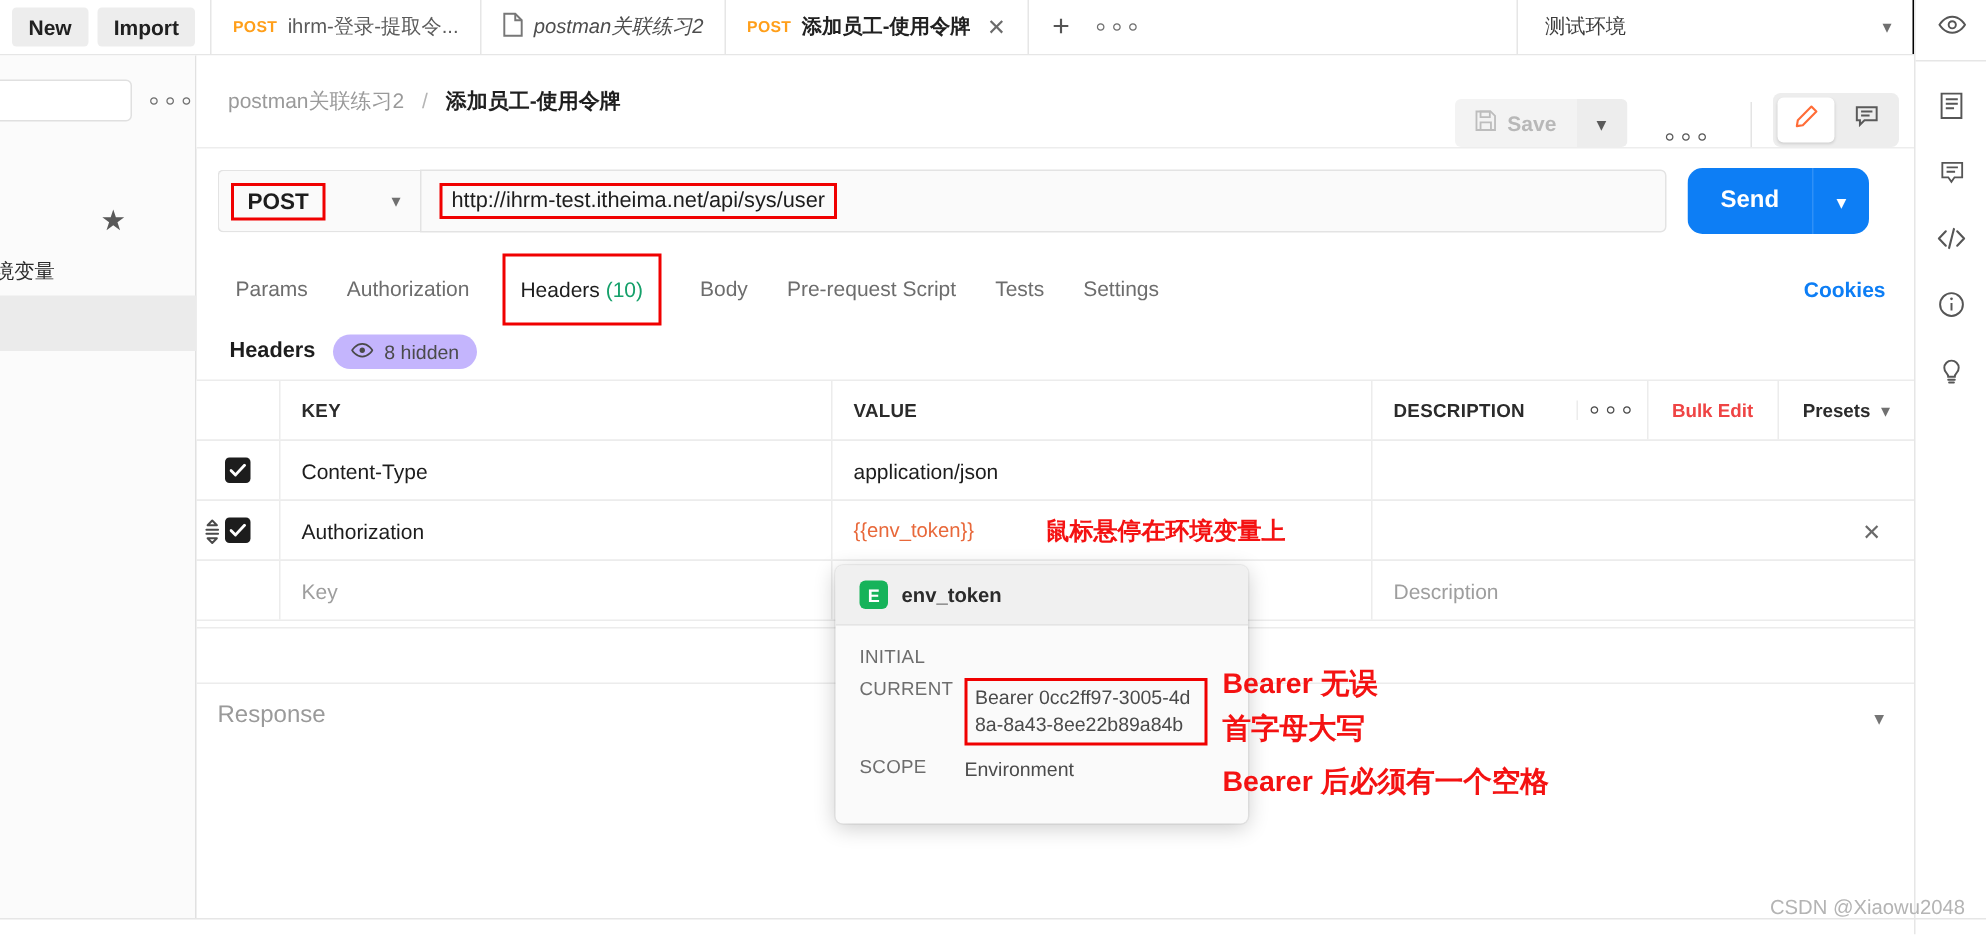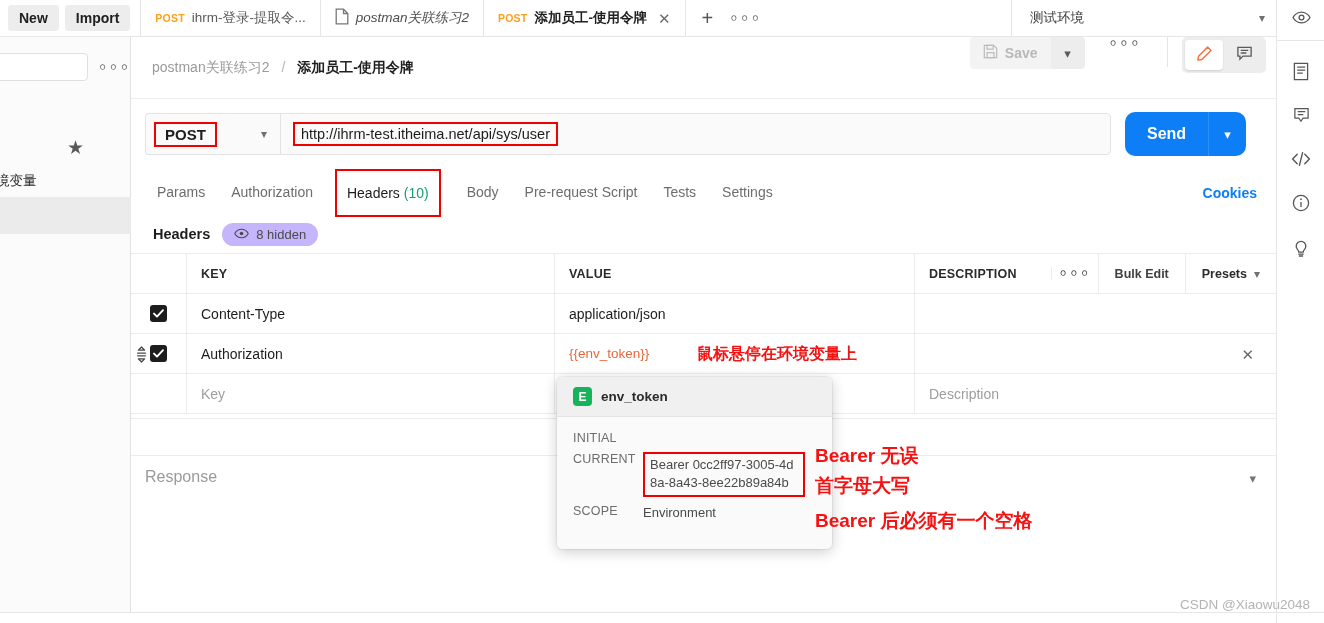--- a/index.html
+++ b/index.html
@@ -41,21 +41,21 @@
   .meth { font-size:10.5px; font-weight:bold; color:#ff9f1a; letter-spacing:.2px; }
   .tabname { font-size:13.5px; color:#5a5a5a; }
   .tabname.bold { color:#212121; font-weight:bold; }
   .tabname.ital { font-style:italic; color:#4d4d4d; }
   .xclose { font-size:15px; color:#6b6b6b; line-height:1; margin-left:4px; cursor:pointer;}
   .plusbtn { display:flex; align-items:center; padding:0 16px; font-size:20px; color:#555; cursor:pointer; font-weight:300;}
   .dots3 { font-size:11px; letter-spacing:1.5px; color:#707070; cursor:pointer; display:flex; align-items:center;}
   .tabfill { flex:1; border-right:1px solid #e6e6e6;}
   .envsel {
     width:268px; display:flex; align-items:center; justify-content:space-between;
-    padding:0 14px 0 18px; border-right:1px solid #000000; cursor:pointer;
+    padding:0 14px 0 18px; border-right:5px solid #000000; cursor:pointer;
   }
   .envsel .nm { font-size:13.5px; color:#3c3c3c; }
   .chev { font-size:12px; color:#707070; }
   .eyewrap { width:44px; display:flex; align-items:center; justify-content:center; cursor:pointer;}
 
   
   .sidebar {
     position:absolute; left:0; top:37px; width:131px; height:575px;
     background:#fbfbfb; border-right:1px solid #e1e1e1;
   }
@@ -70,21 +70,21 @@
 
   
   .reqhead {
     position:absolute; left:131px; top:37px; width:1145px; height:62px;
     background:#fff; border-bottom:1px solid #ededed;
     display:flex; align-items:center;
   }
   .crumb { margin-left:21px; font-size:14px; color:#9a9a9a; }
   .crumb .sep { margin:0 8px; color:#b5b5b5; }
   .crumb .cur { color:#1f1f1f; font-weight:bold; }
-  .rh-right { margin-left:auto; display:flex; align-items:flex-start; height:100%; padding-right:10px;}
+  .rh-right { margin-left:auto; display:flex; align-items:flex-end; height:100%; padding-right:10px;}
   .savegrp { display:flex; align-items:stretch; border-radius:4px; overflow:hidden; margin-right:6px;}
   .savebtn {
     background:#f3f3f3; border:none; display:flex; align-items:center; gap:7px;
     padding:0 13px; height:32px; color:#b8b8b8; font-size:14px; font-weight:bold;
     cursor:pointer; font-family:"Liberation Sans", sans-serif;
   }
   .savecar {
     background:#ededed; border:none; width:34px; height:32px; cursor:pointer;
     display:flex; align-items:center; justify-content:center; color:#5a5a5a; font-size:13px;
   }
@@ -153,21 +153,21 @@
   .cell.ph { color:#9e9e9e; }
   .cell.var { color:#e8683a; font-size:13.5px; }
   .chk {
     width:17px; height:17px; background:#1d1d1d; border-radius:3px;
     display:flex; align-items:center; justify-content:center; cursor:pointer;
   }
   .chk svg { display:block; }
   .draghandle { position:absolute; left:5px; top:12px; color:#4a4a4a; cursor:grab; }
   .hdr-right { display:flex; align-items:center; margin-left:auto; height:100%;}
   .hdr-dots { width:47px; display:flex; align-items:center; justify-content:center; font-size:11px; letter-spacing:1.6px; color:#4a4a4a; border-left:1px solid #ececec; cursor:pointer;}
-  .bulk { padding:0 16px; font-size:12.5px; font-weight:bold; color:#404040; border-left:1px solid #ececec; height:100%; display:flex; align-items:center; cursor:pointer;}
+  .bulk { padding:0 16px; font-size:12.5px; font-weight:bold; color:#ef4444; border-left:1px solid #ececec; height:100%; display:flex; align-items:center; cursor:pointer;}
   .presets { padding:0 16px; font-size:12.5px; font-weight:bold; color:#2b2b2b; border-left:1px solid #ececec; height:100%; display:flex; align-items:center; gap:7px; cursor:pointer;}
   .rowx { position:absolute; right:22px; top:12px; font-size:15px; color:#6a6a6a; cursor:pointer; }
 
   
   .resp { position:absolute; left:131px; top:418px; width:1145px; height:57px; border-top:1px solid #ececec; }
   .resplbl { position:absolute; left:14px; top:49px; font-size:16px; color:#9a9a9a; }
   .respchev { position:absolute; right:20px; top:52px; font-size:13px; color:#757575; cursor:pointer;}
   .resphr { position:absolute; left:131px; top:455px; width:1145px; height:1px; background:#ececec;}
 
   

